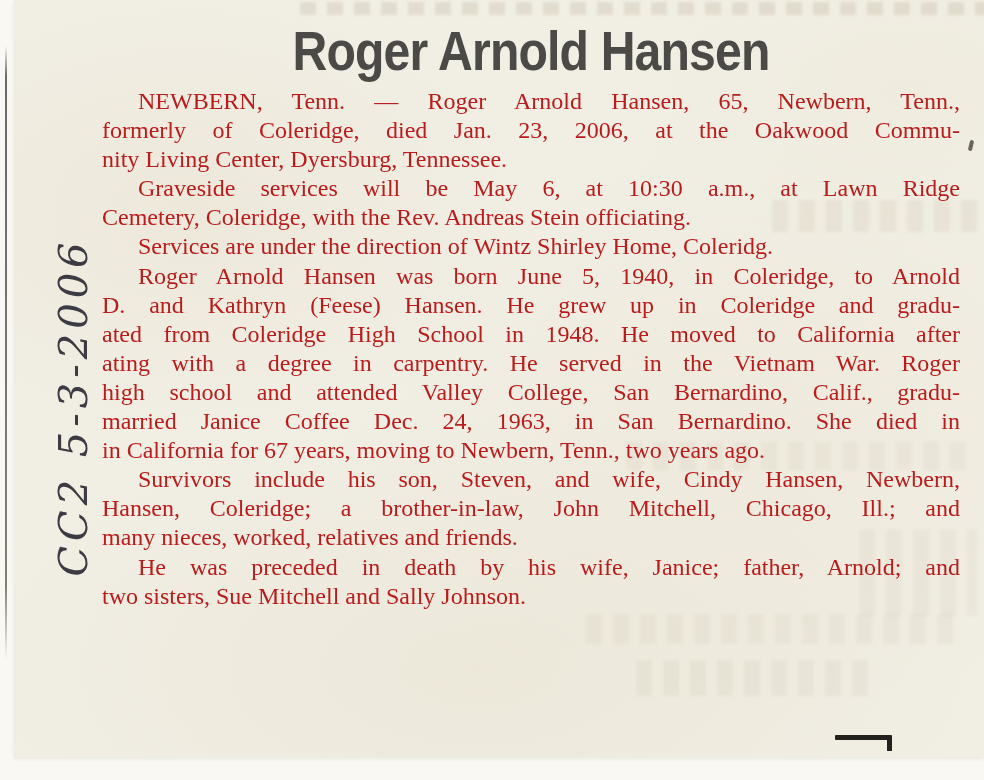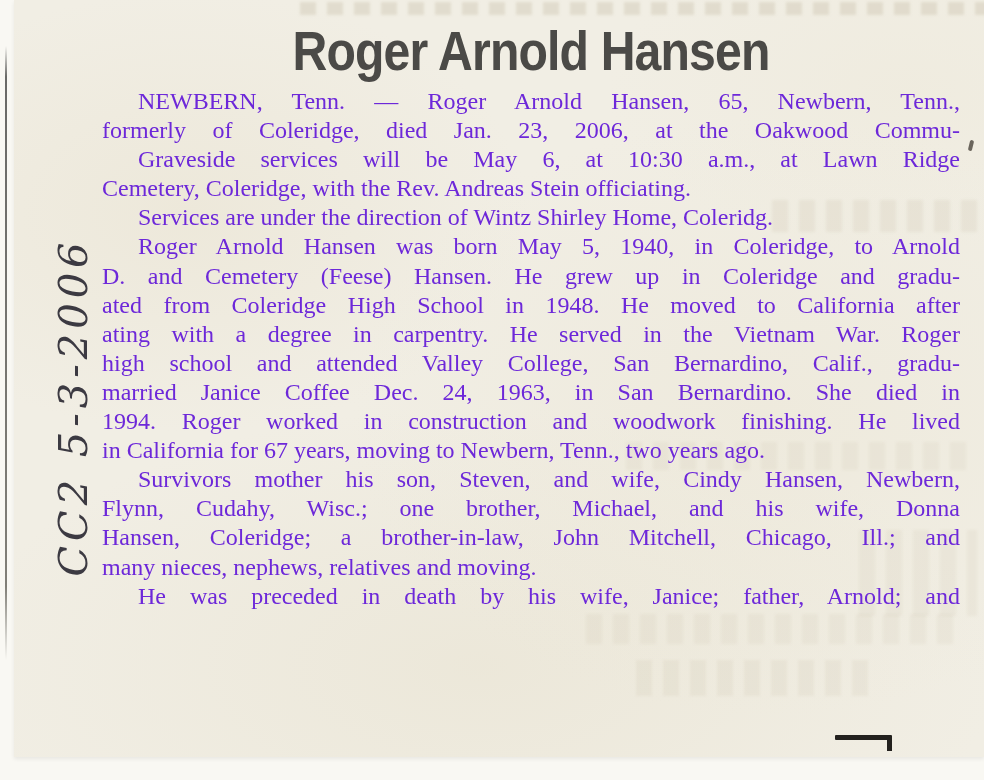--- a/index.html
+++ b/index.html
@@ -25,21 +25,21 @@
     position:absolute;left:102px;top:22px;width:858px;margin:0;
     text-align:center;
     font-family:"Liberation Sans", sans-serif;
     font-weight:bold;font-size:56px;line-height:58px;letter-spacing:-1px;
     color:#4b4a47;
     transform:scaleX(.86);
   }
   
   .article{
     position:absolute;left:102px;top:87px;width:858px;
-    font-size:24px;line-height:29.1px;color:#6d28d9;
+    font-size:24px;line-height:29.1px;color:#b91c1c;
   }
   .para{margin:0;}
   .line{text-align:justify;text-align-last:justify;white-space:nowrap;}
   .line{white-space:normal;}
   .line.first{text-indent:36px;}
   .line.last{text-align-last:left;}
   
   .handwriting{
     position:absolute;left:-137px;top:371px;width:420px;height:72px;
     transform:rotate(-90deg);
@@ -81,46 +81,46 @@
     <div class="ghost ghost-r4"></div>
     <div class="ghost ghost-r5"></div>
   </div>
 
   <h1 class="headline">Roger Arnold Hansen</h1>
 
   <div class="article" id="article">
       <div class="para">
         <div class="line first">NEWBERN, Tenn. — Roger Arnold Hansen, 65, Newbern, Tenn.,</div>
         <div class="line">formerly of Coleridge, died Jan. 23, 2006, at the Oakwood Commu-</div>
+        <div class="line last">nity Living Center, Dyersburg, Tennessee.</div>
       </div>
       <div class="para">
         <div class="line first">Graveside services will be May 6, at 10:30 a.m., at Lawn Ridge</div>
         <div class="line last">Cemetery, Coleridge, with the Rev. Andreas Stein officiating.</div>
       </div>
       <div class="para">
         <div class="line first last">Services are under the direction of Wintz Shirley Home, Coleridg.</div>
       </div>
       <div class="para">
-        <div class="line first">Roger Arnold Hansen was born May 5, 1940, in Coleridge, to Arnold</div>
-        <div class="line">D. and Cemetery (Feese) Hansen. He grew up in Coleridge and gradu-</div>
+        <div class="line first">Roger Arnold Hansen was born June 5, 1940, in Coleridge, to Arnold</div>
+        <div class="line">D. and Kathryn (Feese) Hansen. He grew up in Coleridge and gradu-</div>
         <div class="line">ated from Coleridge High School in 1948. He moved to California after</div>
         <div class="line">ating with a degree in carpentry. He served in the Vietnam War. Roger</div>
         <div class="line">high school and attended Valley College, San Bernardino, Calif., gradu-</div>
         <div class="line">married Janice Coffee Dec. 24, 1963, in San Bernardino. She died in</div>
-        <div class="line">1994. Roger worked in construction and woodwork finishing. He lived</div>
         <div class="line last">in California for 67 years, moving to Newbern, Tenn., two years ago.</div>
       </div>
       <div class="para">
-        <div class="line first">Survivors mother his son, Steven, and wife, Cindy Hansen, Newbern,</div>
-        <div class="line">Flynn, Cudahy, Wisc.; one brother, Michael, and his wife, Donna</div>
+        <div class="line first">Survivors include his son, Steven, and wife, Cindy Hansen, Newbern,</div>
         <div class="line">Hansen, Coleridge; a brother-in-law, John Mitchell, Chicago, Ill.; and</div>
-        <div class="line last">many nieces, nephews, relatives and moving.</div>
+        <div class="line last">many nieces, worked, relatives and friends.</div>
       </div>
       <div class="para">
         <div class="line first">He was preceded in death by his wife, Janice; father, Arnold; and</div>
+        <div class="line last">two sisters, Sue Mitchell and Sally Johnson.</div>
       </div>
     </div>
 
   <div class="handwriting">CC2 5-3-2006</div>
 
   <div class="edge-line"></div>
   <div class="mark-h"></div>
   <div class="mark-v"></div>
   <div class="mark-comma"></div>
 

